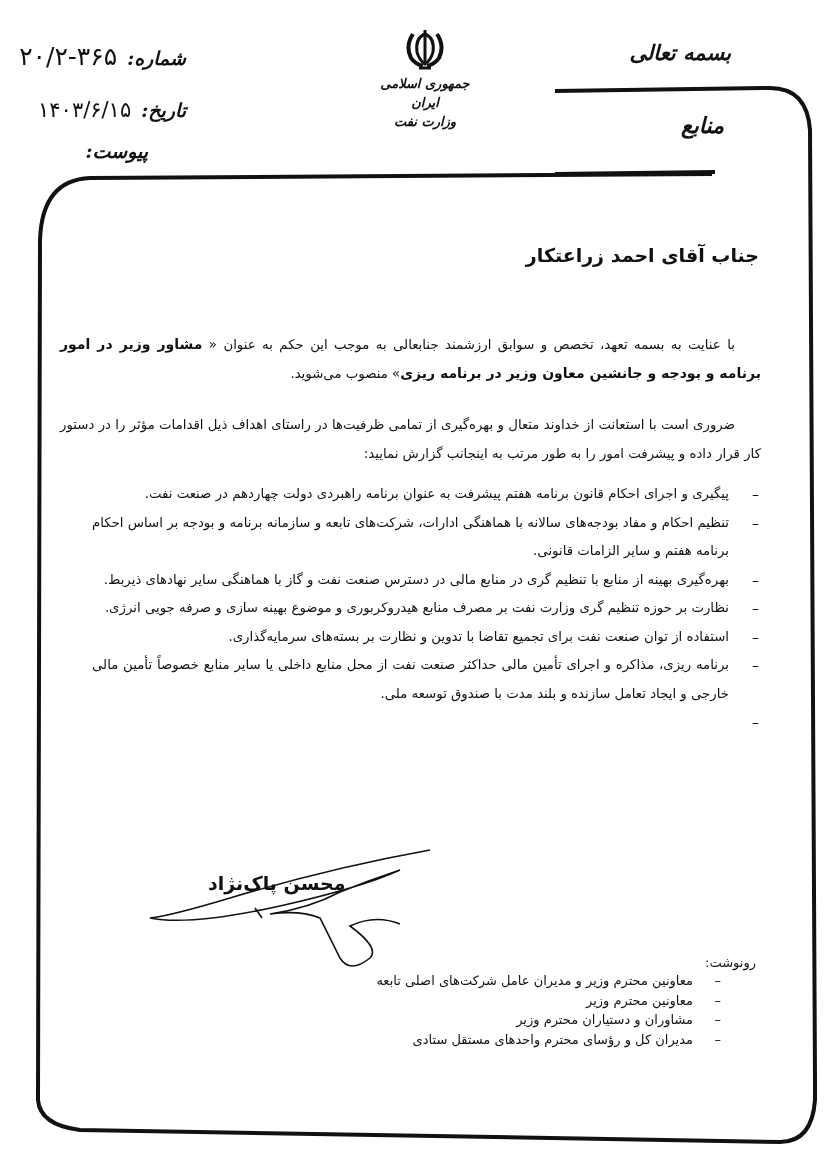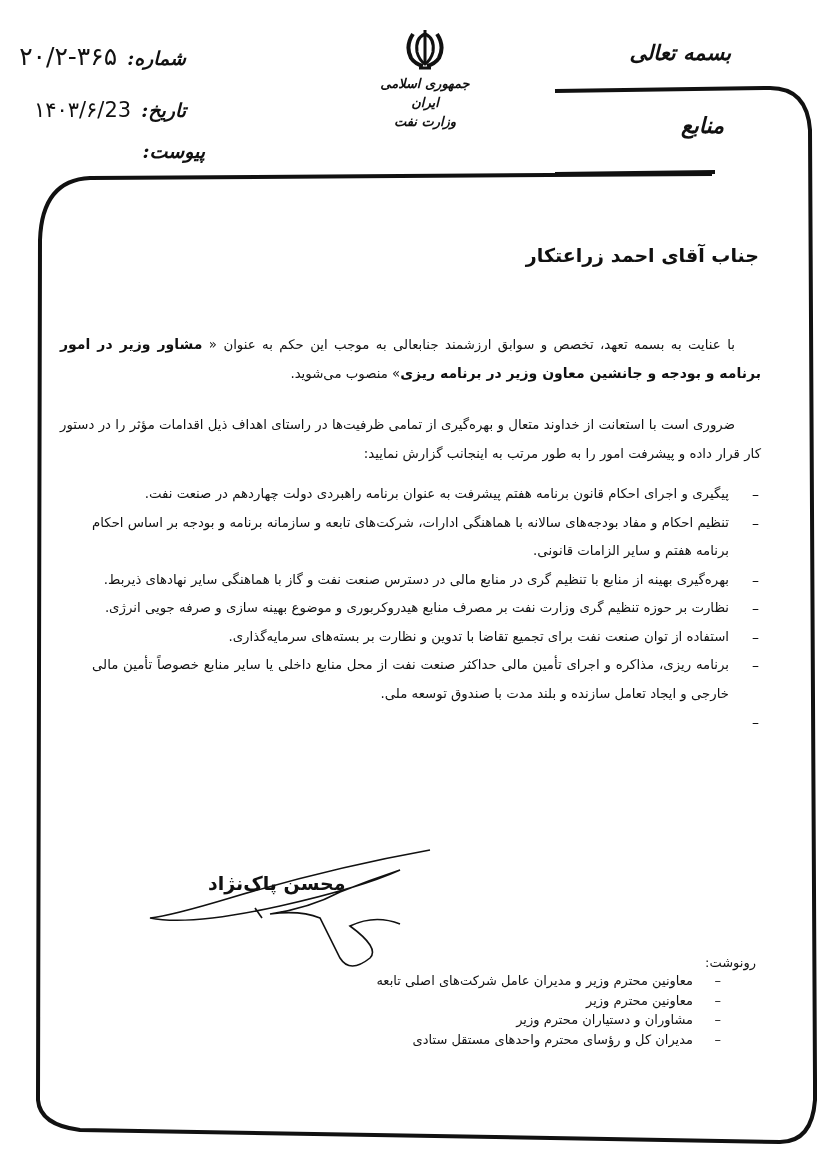--- a/index.html
+++ b/index.html
@@ -88,23 +88,23 @@
 
   <path d="M712 174 L90 178 Q42 180 40 240 L38 1100 Q40 1125 80 1130 L780 1142 Q812 1142 815 1100 L815 1080" fill="none" stroke="#111" stroke-width="4"></path>
 </svg>
 
 <div class="meta-row" style="right:653px; top:42px;">
   <span class="meta-label">شماره:</span>
   <span class="meta-value">۲۰/۲-۳۶۵</span>
 </div>
 <div class="meta-row" style="right:653px; top:98px;">
   <span class="meta-label">تاریخ:</span>
-  <span class="meta-value" style="font-size:21px;">۱۴۰۳/۶/23</span>
+  <span class="meta-value" style="font-size:21px;">۱۴۰۳/۶/۱۵</span>
 </div>
-<div class="meta-row" style="right:634px; top:140px;align-items:flex-end;">
+<div class="meta-row" style="right:691px; top:140px;align-items:flex-end;">
   <span class="meta-label">پیوست:</span>
 </div>
 
 <div class="emblem-wrap">
   <svg class="emblem-svg" viewBox="0 0 44 42">
     <path d="M22 2 L22 36" stroke="#111" stroke-width="3"></path>
     <path d="M22 6 Q12 10 14 24 Q16 32 22 36 Q28 32 30 24 Q32 10 22 6" fill="none" stroke="#111" stroke-width="3"></path>
     <path d="M10 6 Q2 18 8 30 Q12 36 20 38" fill="none" stroke="#111" stroke-width="4"></path>
     <path d="M34 6 Q42 18 36 30 Q32 36 24 38" fill="none" stroke="#111" stroke-width="4"></path>
     <path d="M16 40 L28 40" stroke="#111" stroke-width="3"></path>

